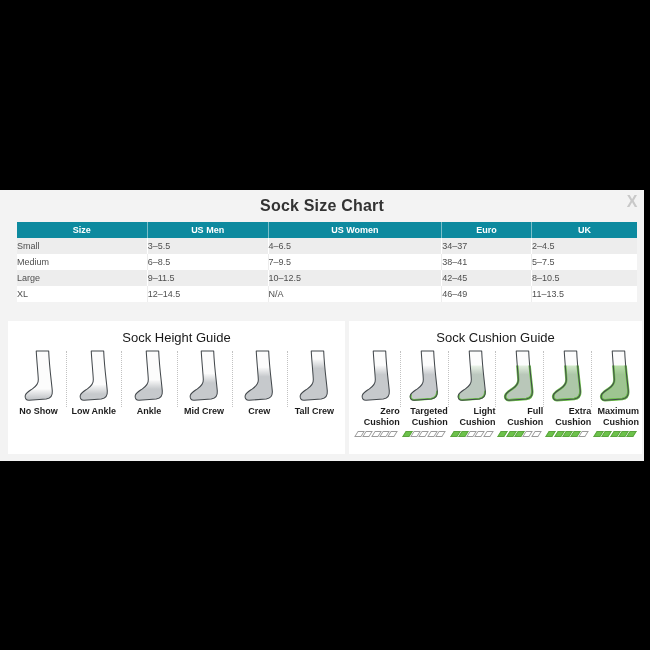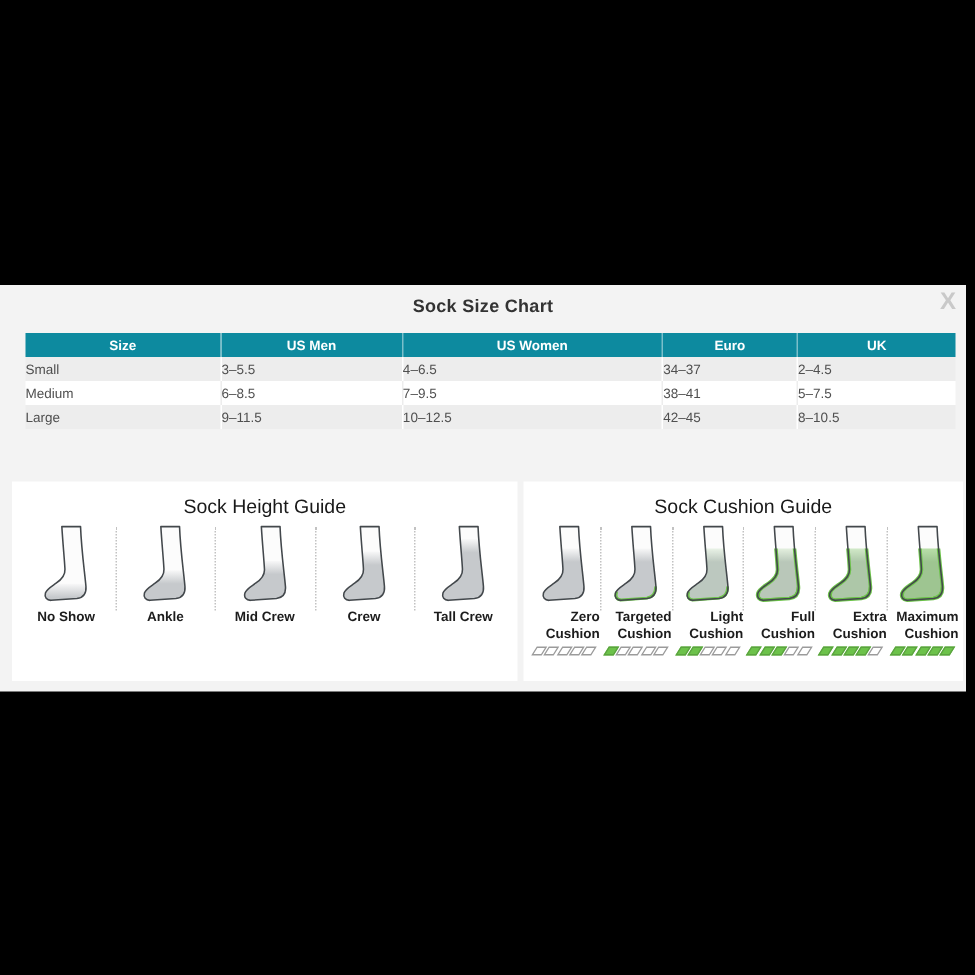--- a/index.html
+++ b/index.html
@@ -7,21 +7,21 @@
     width:650px;height:650px;position:relative;overflow:hidden;
     background:#000;
     font-family:"Liberation Sans", sans-serif;
   }
   .modal{
     position:absolute;top:190px;left:0;width:644px;height:271px;
     background:#f3f3f3;
   }
   .modal-title{
     position:absolute;top:7px;left:0;width:100%;text-align:center;
-    font-size:12px;font-weight:bold;color:#333;letter-spacing:.2px;
+    font-size:16px;font-weight:bold;color:#333;letter-spacing:.2px;
   }
   .close-btn{
     position:absolute;top:3px;right:3px;width:18px;height:18px;
     background:none;border:none;padding:0;cursor:pointer;
     font-size:16px;font-weight:bold;color:#c9c9c9;line-height:18px;text-align:center;
     font-family:"Liberation Sans", sans-serif;
   }
   
   table.size-table{
     position:absolute;top:32px;left:17px;width:620px;
@@ -115,20 +115,27 @@
           <td>38–41</td>
           <td>5–7.5</td>
         </tr>
         <tr>
           <td>Large</td>
           <td>9–11.5</td>
           <td>10–12.5</td>
           <td>42–45</td>
           <td>8–10.5</td>
         </tr>
+        <tr>
+          <td>XL</td>
+          <td>12–14.5</td>
+          <td>N/A</td>
+          <td>46–49</td>
+          <td>11–13.5</td>
+        </tr>
       </tbody>
   </table>
 
   <div class="cards">
     <section class="card card-height">
       <h3>Sock Height Guide</h3>
       <div class="guide-row" id="height-guide-row">
           <div class="guide-item">
             <div>
               <svg class="sock" viewBox="0 0 50 78" xmlns="http://www.w3.org/2000/svg">
@@ -147,20 +154,41 @@
                 </g>
                 <path d="M21 3 C22 20 23.5 34 24 44 C24.3 49 22 53 15.5 57.5 C10.5 61 6.5 63 5.2 67 C4 71 6.5 74 10.5 74 L35.5 72.2 C41.5 71.4 44.8 67.5 44.2 60.5 C43 47 39.8 25 39 3 Z" fill="none" stroke="#43484c" stroke-width="1.5" stroke-linejoin="round"></path>
               </svg>
             </div>
             <div class="guide-label">No Show</div>
           </div>
           <div class="guide-item">
             <div>
               <svg class="sock" viewBox="0 0 50 78" xmlns="http://www.w3.org/2000/svg">
                 <defs>
+                  <clipPath id="ch1">
+                    <rect x="0" y="52" width="50" height="26"></rect>
+                  </clipPath>
+                  <linearGradient id="gh1" gradientUnits="userSpaceOnUse" x1="0" y1="51" x2="0" y2="65">
+                    <stop offset="0" stop-color="#c6c9cc" stop-opacity="0"></stop>
+                    <stop offset="1" stop-color="#c6c9cc" stop-opacity="1"></stop>
+                  </linearGradient>
+                </defs>
+                <path d="M21 3 C22 20 23.5 34 24 44 C24.3 49 22 53 15.5 57.5 C10.5 61 6.5 63 5.2 67 C4 71 6.5 74 10.5 74 L35.5 72.2 C41.5 71.4 44.8 67.5 44.2 60.5 C43 47 39.8 25 39 3 Z" fill="#fcfcfc"></path>
+                <g clip-path="url(#ch1)">
+                  <path d="M21 3 C22 20 23.5 34 24 44 C24.3 49 22 53 15.5 57.5 C10.5 61 6.5 63 5.2 67 C4 71 6.5 74 10.5 74 L35.5 72.2 C41.5 71.4 44.8 67.5 44.2 60.5 C43 47 39.8 25 39 3 Z" fill="url(#gh1)"></path>
+                </g>
+                <path d="M21 3 C22 20 23.5 34 24 44 C24.3 49 22 53 15.5 57.5 C10.5 61 6.5 63 5.2 67 C4 71 6.5 74 10.5 74 L35.5 72.2 C41.5 71.4 44.8 67.5 44.2 60.5 C43 47 39.8 25 39 3 Z" fill="none" stroke="#43484c" stroke-width="1.5" stroke-linejoin="round"></path>
+              </svg>
+            </div>
+            <div class="guide-label">Low Ankle</div>
+          </div>
+          <div class="guide-item">
+            <div>
+              <svg class="sock" viewBox="0 0 50 78" xmlns="http://www.w3.org/2000/svg">
+                <defs>
                   <clipPath id="ch2">
                     <rect x="0" y="45" width="50" height="33"></rect>
                   </clipPath>
                   <linearGradient id="gh2" gradientUnits="userSpaceOnUse" x1="0" y1="44" x2="0" y2="58">
                     <stop offset="0" stop-color="#c6c9cc" stop-opacity="0"></stop>
                     <stop offset="1" stop-color="#c6c9cc" stop-opacity="1"></stop>
                   </linearGradient>
                 </defs>
                 <path d="M21 3 C22 20 23.5 34 24 44 C24.3 49 22 53 15.5 57.5 C10.5 61 6.5 63 5.2 67 C4 71 6.5 74 10.5 74 L35.5 72.2 C41.5 71.4 44.8 67.5 44.2 60.5 C43 47 39.8 25 39 3 Z" fill="#fcfcfc"></path>
                 <g clip-path="url(#ch2)">

